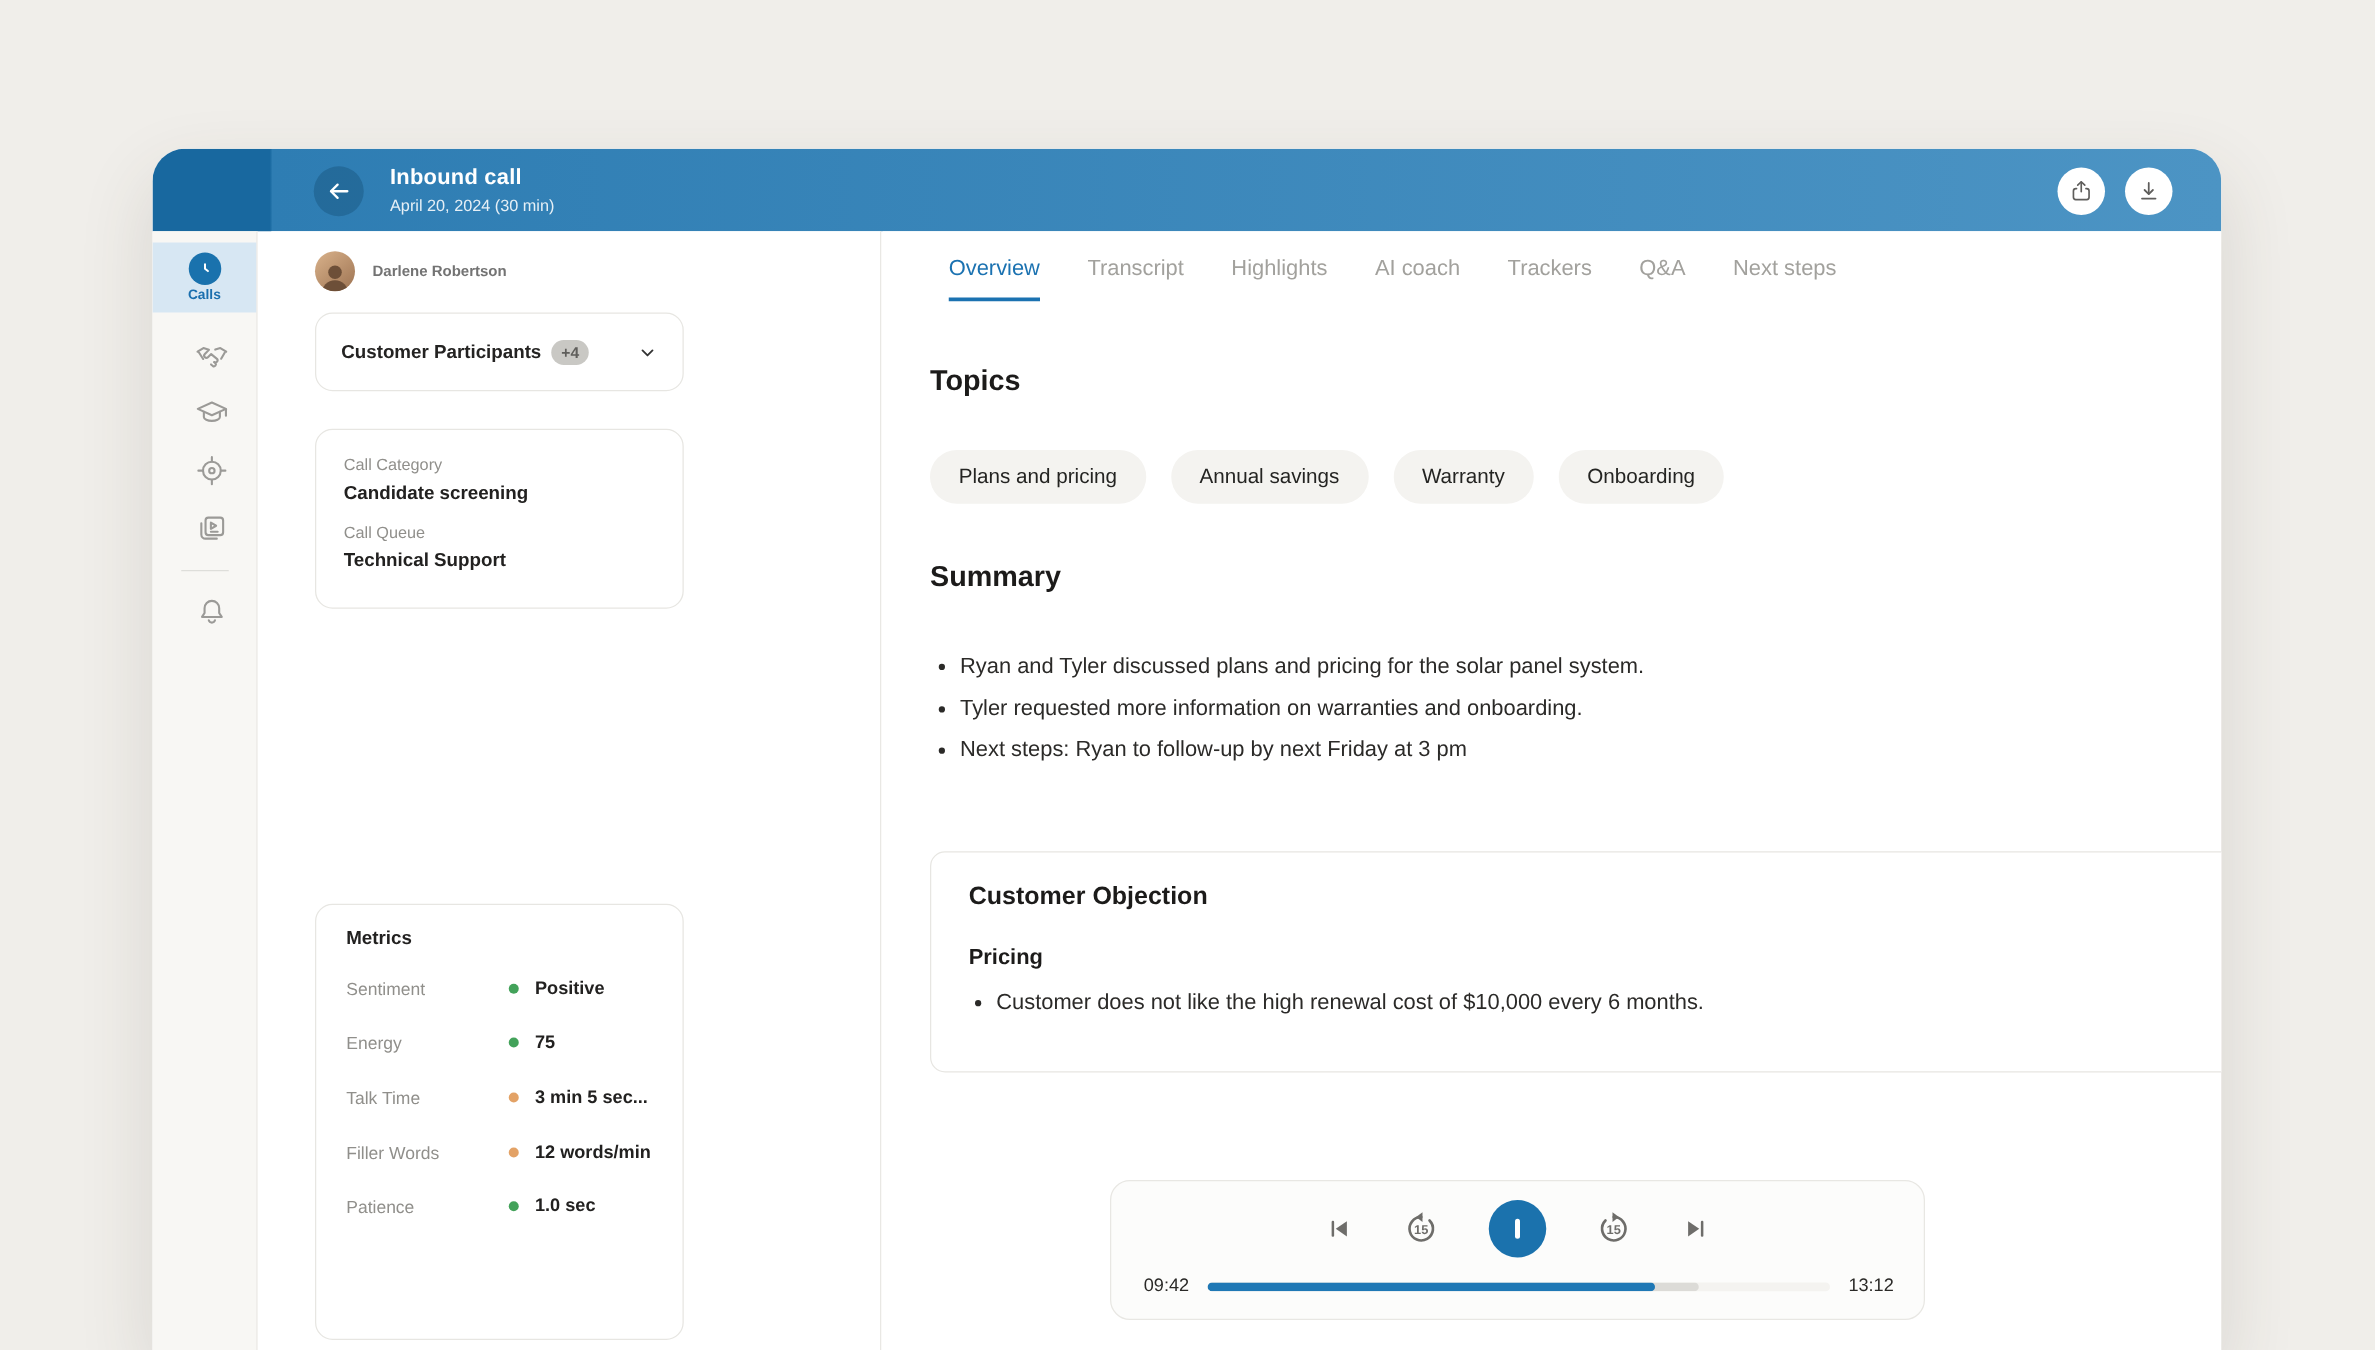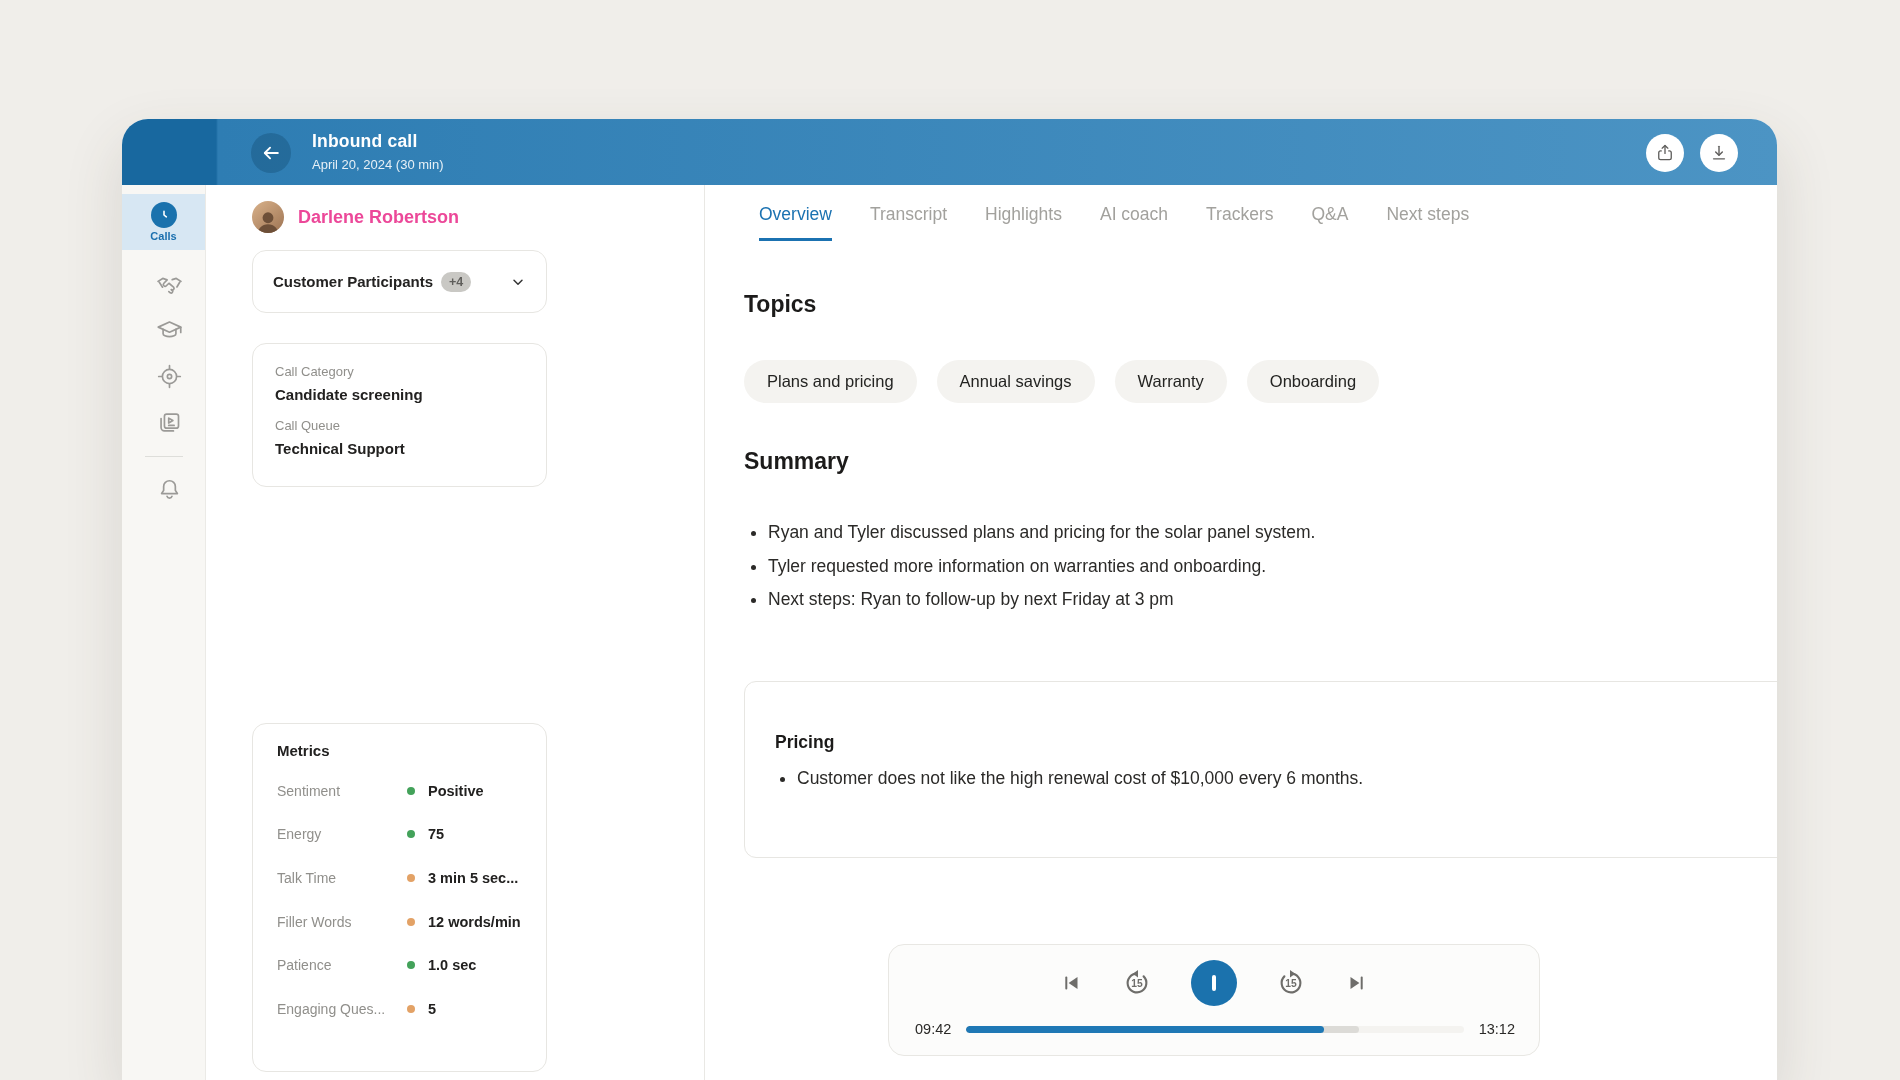--- a/index.html
+++ b/index.html
@@ -31,21 +31,21 @@
   .rail-item + .rail-item{margin-top:20px;}
   .rail-item.first{margin-top:21px;}
   .rail-divider{width:38px;height:1px;background:#dededa;margin:21px auto 0;}
   .rail-item.bell{margin-top:19px;}
 
   
   .panel{position:absolute;left:95px;top:66px;width:488px;bottom:0;background:#fff;border-right:1px solid #e9e8e4;}
   .profile{position:absolute;left:35px;top:16px;display:flex;align-items:center;gap:14px;}
   .avatar{width:32px;height:32px;border-radius:50%;background:linear-gradient(140deg,#d9b28b,#9d7352);
           display:flex;align-items:flex-end;justify-content:center;overflow:hidden;}
-  .profile-name{font-size:18px;font-weight:700;color:#ec4899;}
+  .profile-name{font-size:12px;font-weight:700;color:#737373;}
   .p-card{position:absolute;left:35px;width:295px;border:1px solid #e7e6e2;border-radius:14px;background:#fff;}
   .participants{top:65px;height:63px;display:flex;align-items:center;padding:0 20px;cursor:pointer;}
   .participants-label{font-size:15px;font-weight:700;color:#242322;}
   .badge{margin-left:8px;background:#c9c8c4;color:#5f5e5b;font-size:12.5px;font-weight:700;
          padding:3px 8px;border-radius:11px;}
   .participants .chev{margin-left:auto;color:#333;}
   .details{top:158px;height:144px;padding:20px 22px;}
   .deal{top:325px;height:188px;padding:20px 22px;position:absolute;}
   .metrics{top:538px;height:349px;padding:18px 24px 0;position:absolute;}
   .fl{font-size:13px;color:#908f8b;}
@@ -248,25 +248,20 @@
           <div class="m-row">
             <span class="m-label">Filler Words</span>
             <span class="dot" style="background: rgb(227, 162, 102);"></span>
             <span class="m-value">12 words/min</span>
           </div>
           <div class="m-row">
             <span class="m-label">Patience</span>
             <span class="dot" style="background: rgb(67, 162, 90);"></span>
             <span class="m-value">1.0 sec</span>
           </div>
-          <div class="m-row">
-            <span class="m-label">Engaging Ques...</span>
-            <span class="dot" style="background: rgb(227, 162, 102);"></span>
-            <span class="m-value">5</span>
-          </div>
         </div>
       </div>
     </aside>
 
     <main class="content">
       <div class="tabs">
         <span class="tab active">Overview</span>
         <span class="tab">Transcript</span>
         <span class="tab">Highlights</span>
         <span class="tab">AI coach</span>
@@ -284,20 +279,24 @@
       </div>
 
       <h2 class="sec-title summary-title">Summary</h2>
       <ul class="summary-list">
         <li>Ryan and Tyler discussed plans and pricing for the solar panel system.</li>
         <li>Tyler requested more information on warranties and onboarding.</li>
         <li>Next steps: Ryan to follow-up by next Friday at 3 pm</li>
       </ul>
 
       <section class="obj-card">
+        <div class="obj-head">
+          <h3 class="obj-title">Customer Objection</h3>
+
+        </div>
         <h4 class="obj-sub">Pricing</h4>
         <ul class="obj-list">
           <li>Customer does not like the high renewal cost of $10,000 every 6 months.</li>
         </ul>
       </section>
 
       <div class="player">
         <div class="pl-controls">
           <button class="pl-btn">
             <span>

